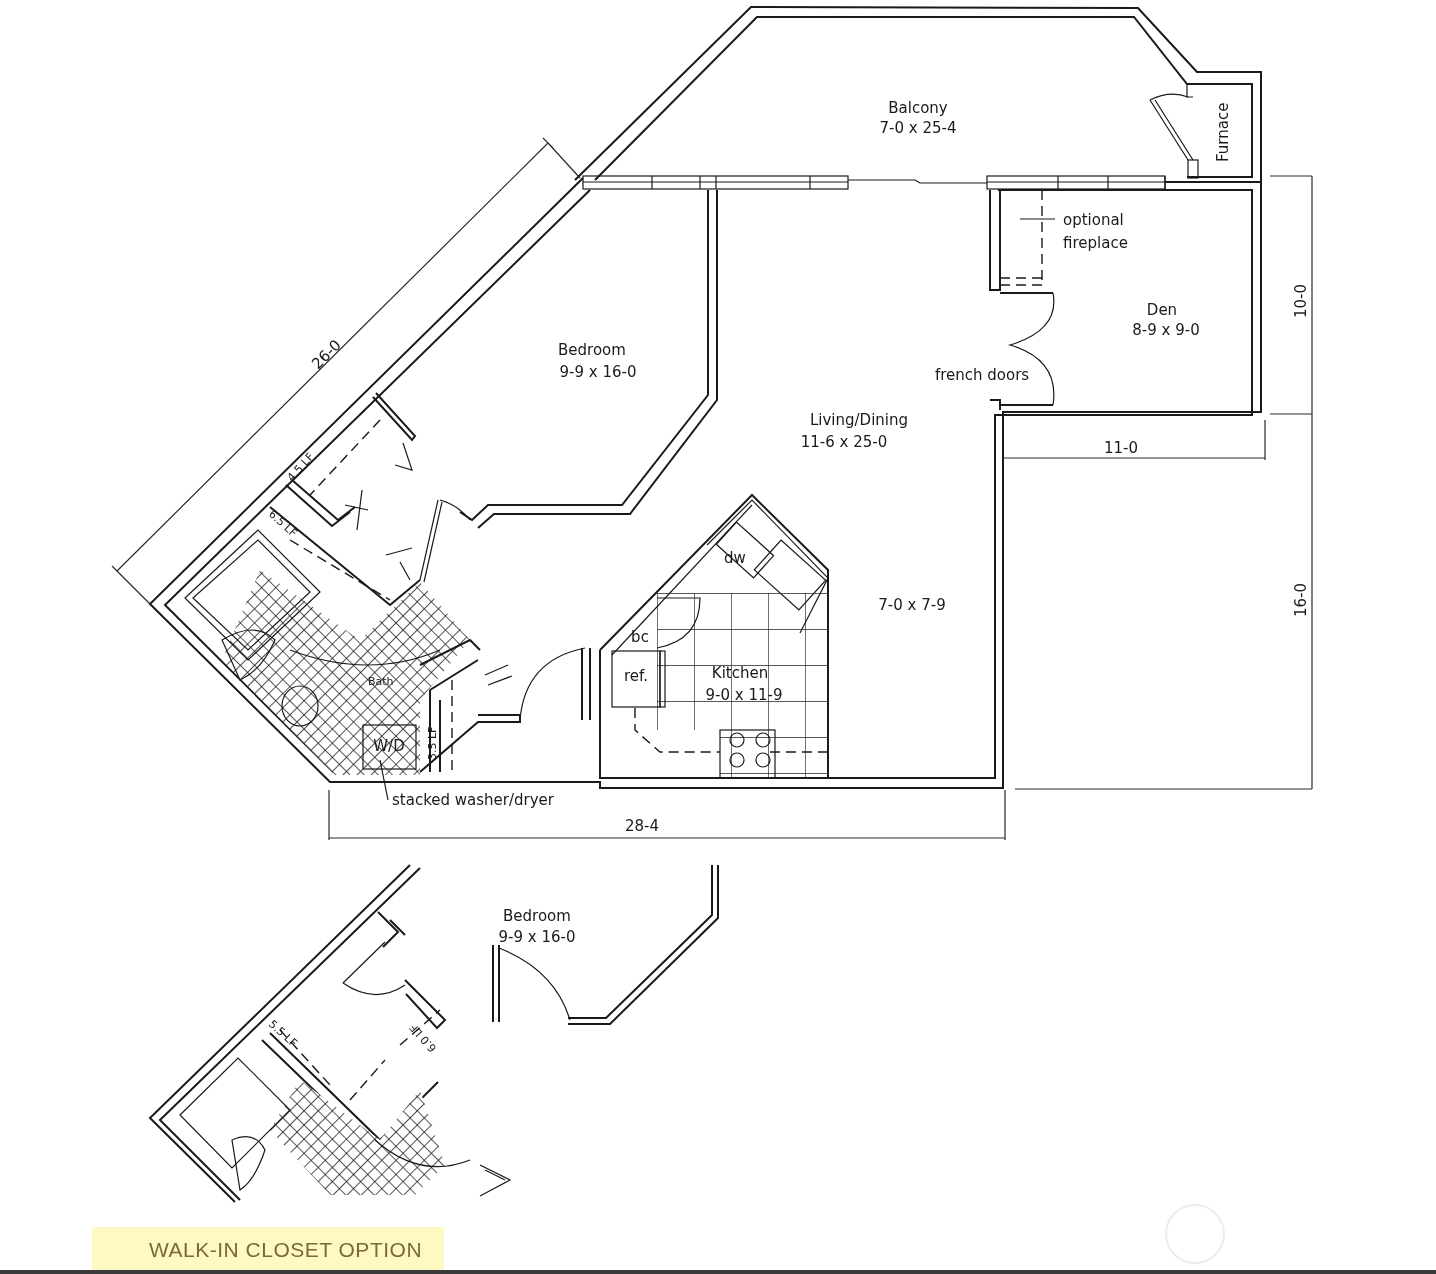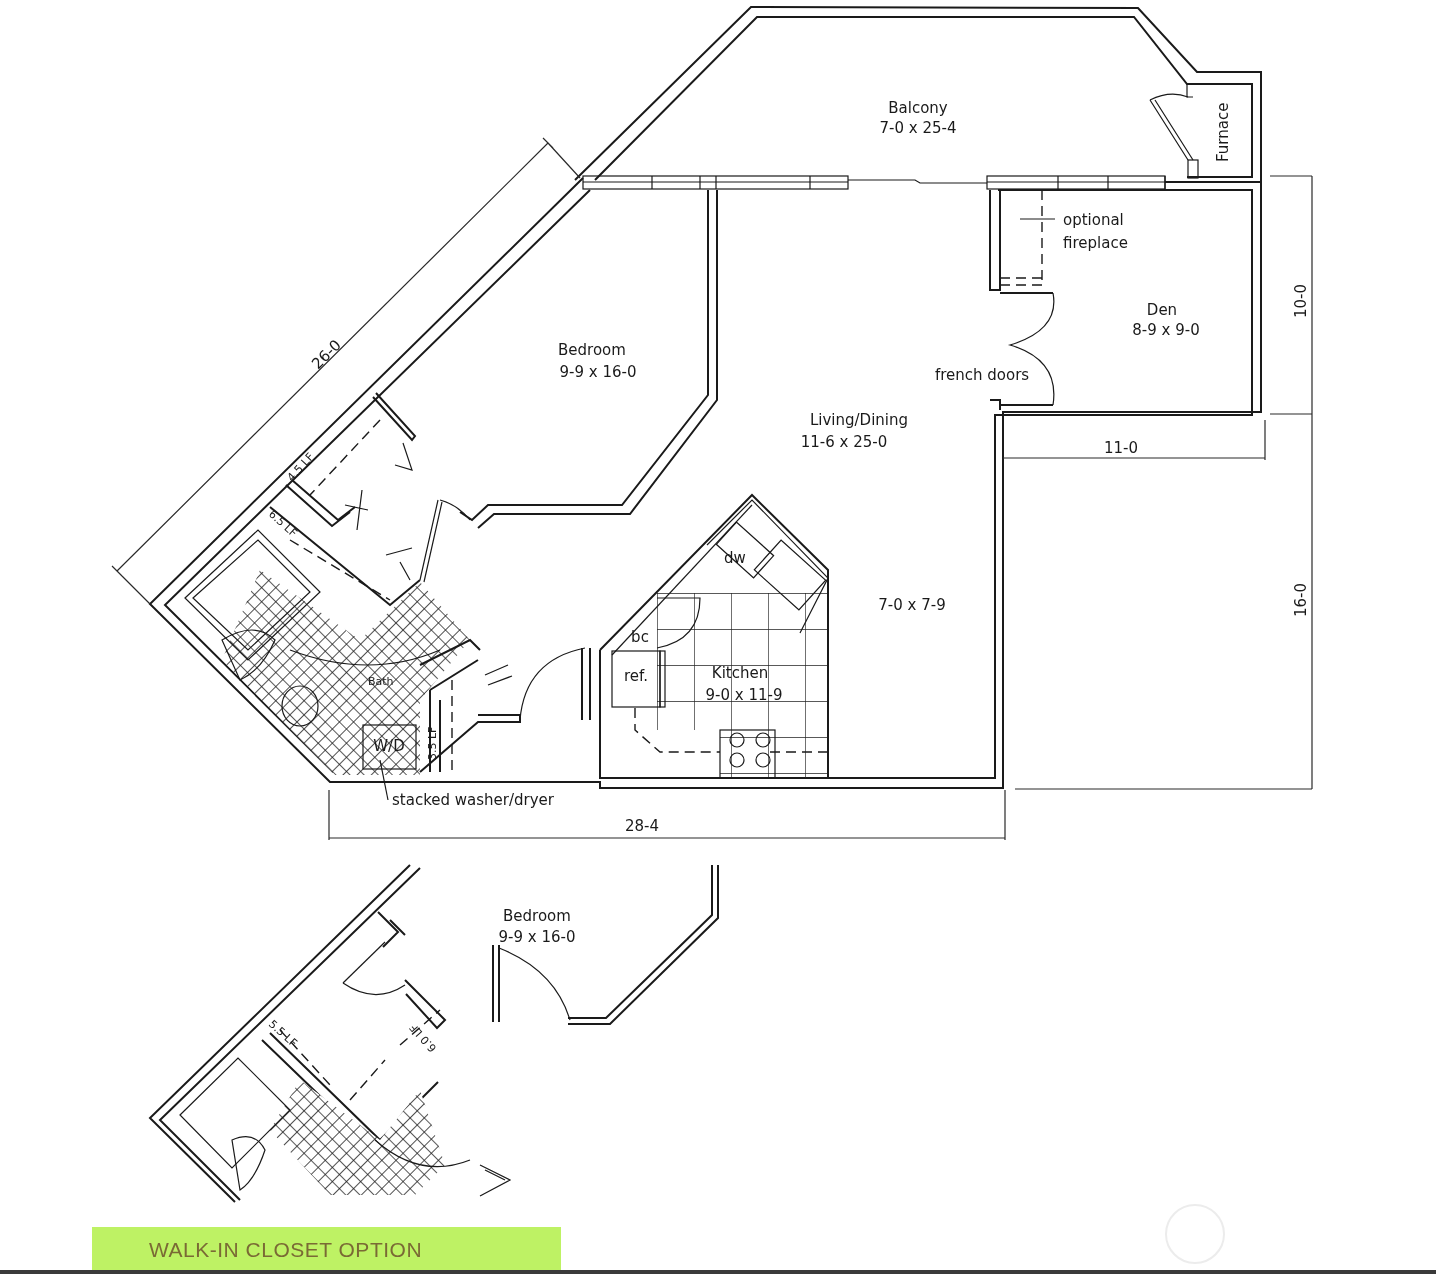--- a/index.html
+++ b/index.html
@@ -4,21 +4,21 @@
 <style>
   html, body { margin:0; padding:0; background:#ffffff; }
   body { width:1436px; height:1274px; position:relative; overflow:hidden; font-family:"DejaVu Sans", sans-serif; }
   svg#plan { position:absolute; left:0; top:0; }
   .wall { fill:none; stroke:#1a1a1a; stroke-width:2; }
   .thin { fill:none; stroke:#1a1a1a; stroke-width:1.2; }
   .dash { fill:none; stroke:#1a1a1a; stroke-width:1.4; stroke-dasharray:10 6; }
   .dim { fill:none; stroke:#2a2a2a; stroke-width:1.2; }
   .lbl { font-family:"DejaVu Sans", sans-serif; font-size:15px; fill:#1a1a1a; }
   .lbl-sm { font-family:"DejaVu Sans", sans-serif; font-size:11px; fill:#1a1a1a; }
-  .banner { position:absolute; left:92px; top:1227px; width:469px; height:47px; background:#bef264; }
+  .banner { position:absolute; left:92px; top:1227px; width:352px; height:47px; background:#fef9c3; }
   .banner span { position:absolute; left:57px; top:11px; font-family:"Liberation Sans", sans-serif; font-size:21px; color:#7a6a35; letter-spacing:0.5px; }
   .bottom-fade { position:absolute; left:0; top:1230px; width:1436px; height:40px; background:linear-gradient(#ffffff,#f3f3f3); z-index:-1; }
   .bottom-edge { position:absolute; left:0; top:1270px; width:1436px; height:4px; background:#3a3a3a; }
   .circle-btn { position:absolute; left:1165px; top:1204px; width:56px; height:56px; border:2px solid #ececec; border-radius:50%; background:transparent; }
 </style>
 </head>
 <body>
 
 <div class="bottom-fade"></div>
 

